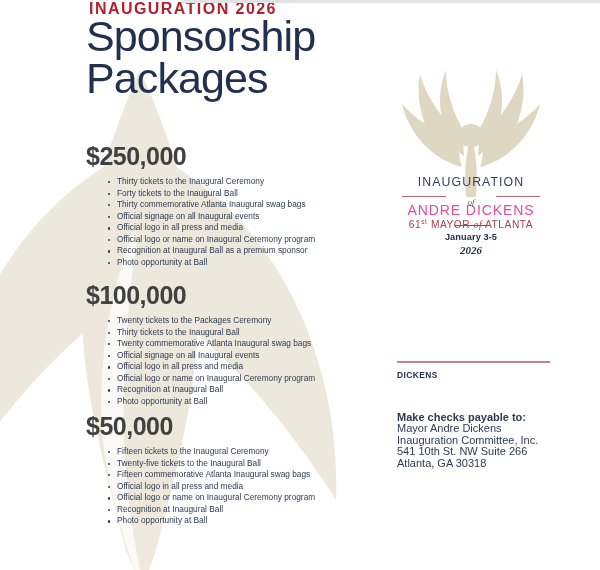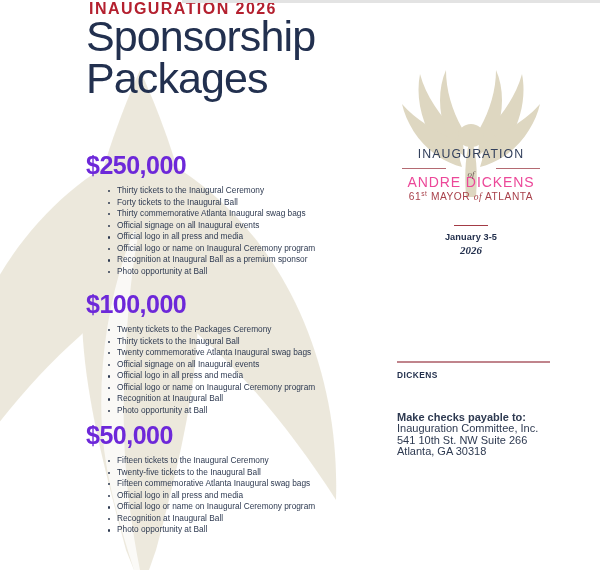--- a/index.html
+++ b/index.html
@@ -36,22 +36,22 @@
   }
   .title{
     position:absolute;left:86px;top:16px;width:300px;
     font-size:43px;line-height:0.97;font-weight:normal;
     color:#22304f;letter-spacing:-0.9px;
   }
   .title div{display:block;}
 
   .tier{position:absolute;left:86px;width:300px;}
   .tier-amt{
-    font-size:25px;font-weight:bold;color:#6d28d9;
-    letter-spacing:-0.5px;line-height:1;margin:10px 0 7px 0;
+    font-size:25px;font-weight:bold;color:#404040;
+    letter-spacing:-0.5px;line-height:1;margin:1px 0 7px 0;
   }
   .tier ul{
     list-style:none;margin:0;padding:0;
   }
   .tier li{
     position:relative;
     padding-left:31px;
     font-size:8.3px;
     line-height:11.55px;
     color:#2e3a51;
@@ -73,21 +73,21 @@
     position:absolute;left:4px;top:62px;width:150px;height:180px;
   }
   .logo-bird{
     position:absolute;left:0;top:0;width:150px;height:135px;
   }
   .logo-bird svg{width:100%;height:100%;display:block;}
   .logo-text{
     position:absolute;left:0;top:86px;width:150px;text-align:center;
   }
   .lt-inaug{
-    font-size:12.3px;letter-spacing:1.1px;color:#33405c;line-height:1.1;
+    font-size:12.3px;letter-spacing:1.1px;color:#33405c;line-height:1.1;margin-top:28px;
   }
   .lt-of-row{
     position:relative;height:11px;margin:1px 0 0 0;
   }
   .lt-of-row:before,.lt-of-row:after{
     content:"";position:absolute;top:5.5px;width:44px;height:1px;background:#b46a72;
   }
   .lt-of-row:before{left:6px;}
   .lt-of-row:after{right:6px;}
   .lt-of{
@@ -243,19 +243,20 @@
     <div class="date-block">
       <div class="date-rule"></div>
       <div class="date-main">January 3-5</div>
       <div class="date-year">2026</div>
     </div>
 
     <div class="pay-rule"></div>
     <div class="pay-head">DICKENS</div>
     <div class="pay-body">
       <div class="b">Make checks payable to:</div>
+      <div>Mayor Andre Dickens</div>
       <div>Inauguration Committee, Inc.</div>
       <div>541 10th St. NW Suite 266</div>
       <div>Atlanta, GA 30318</div>
     </div>
   </div>
 
 </div>
 
 </body></html>

